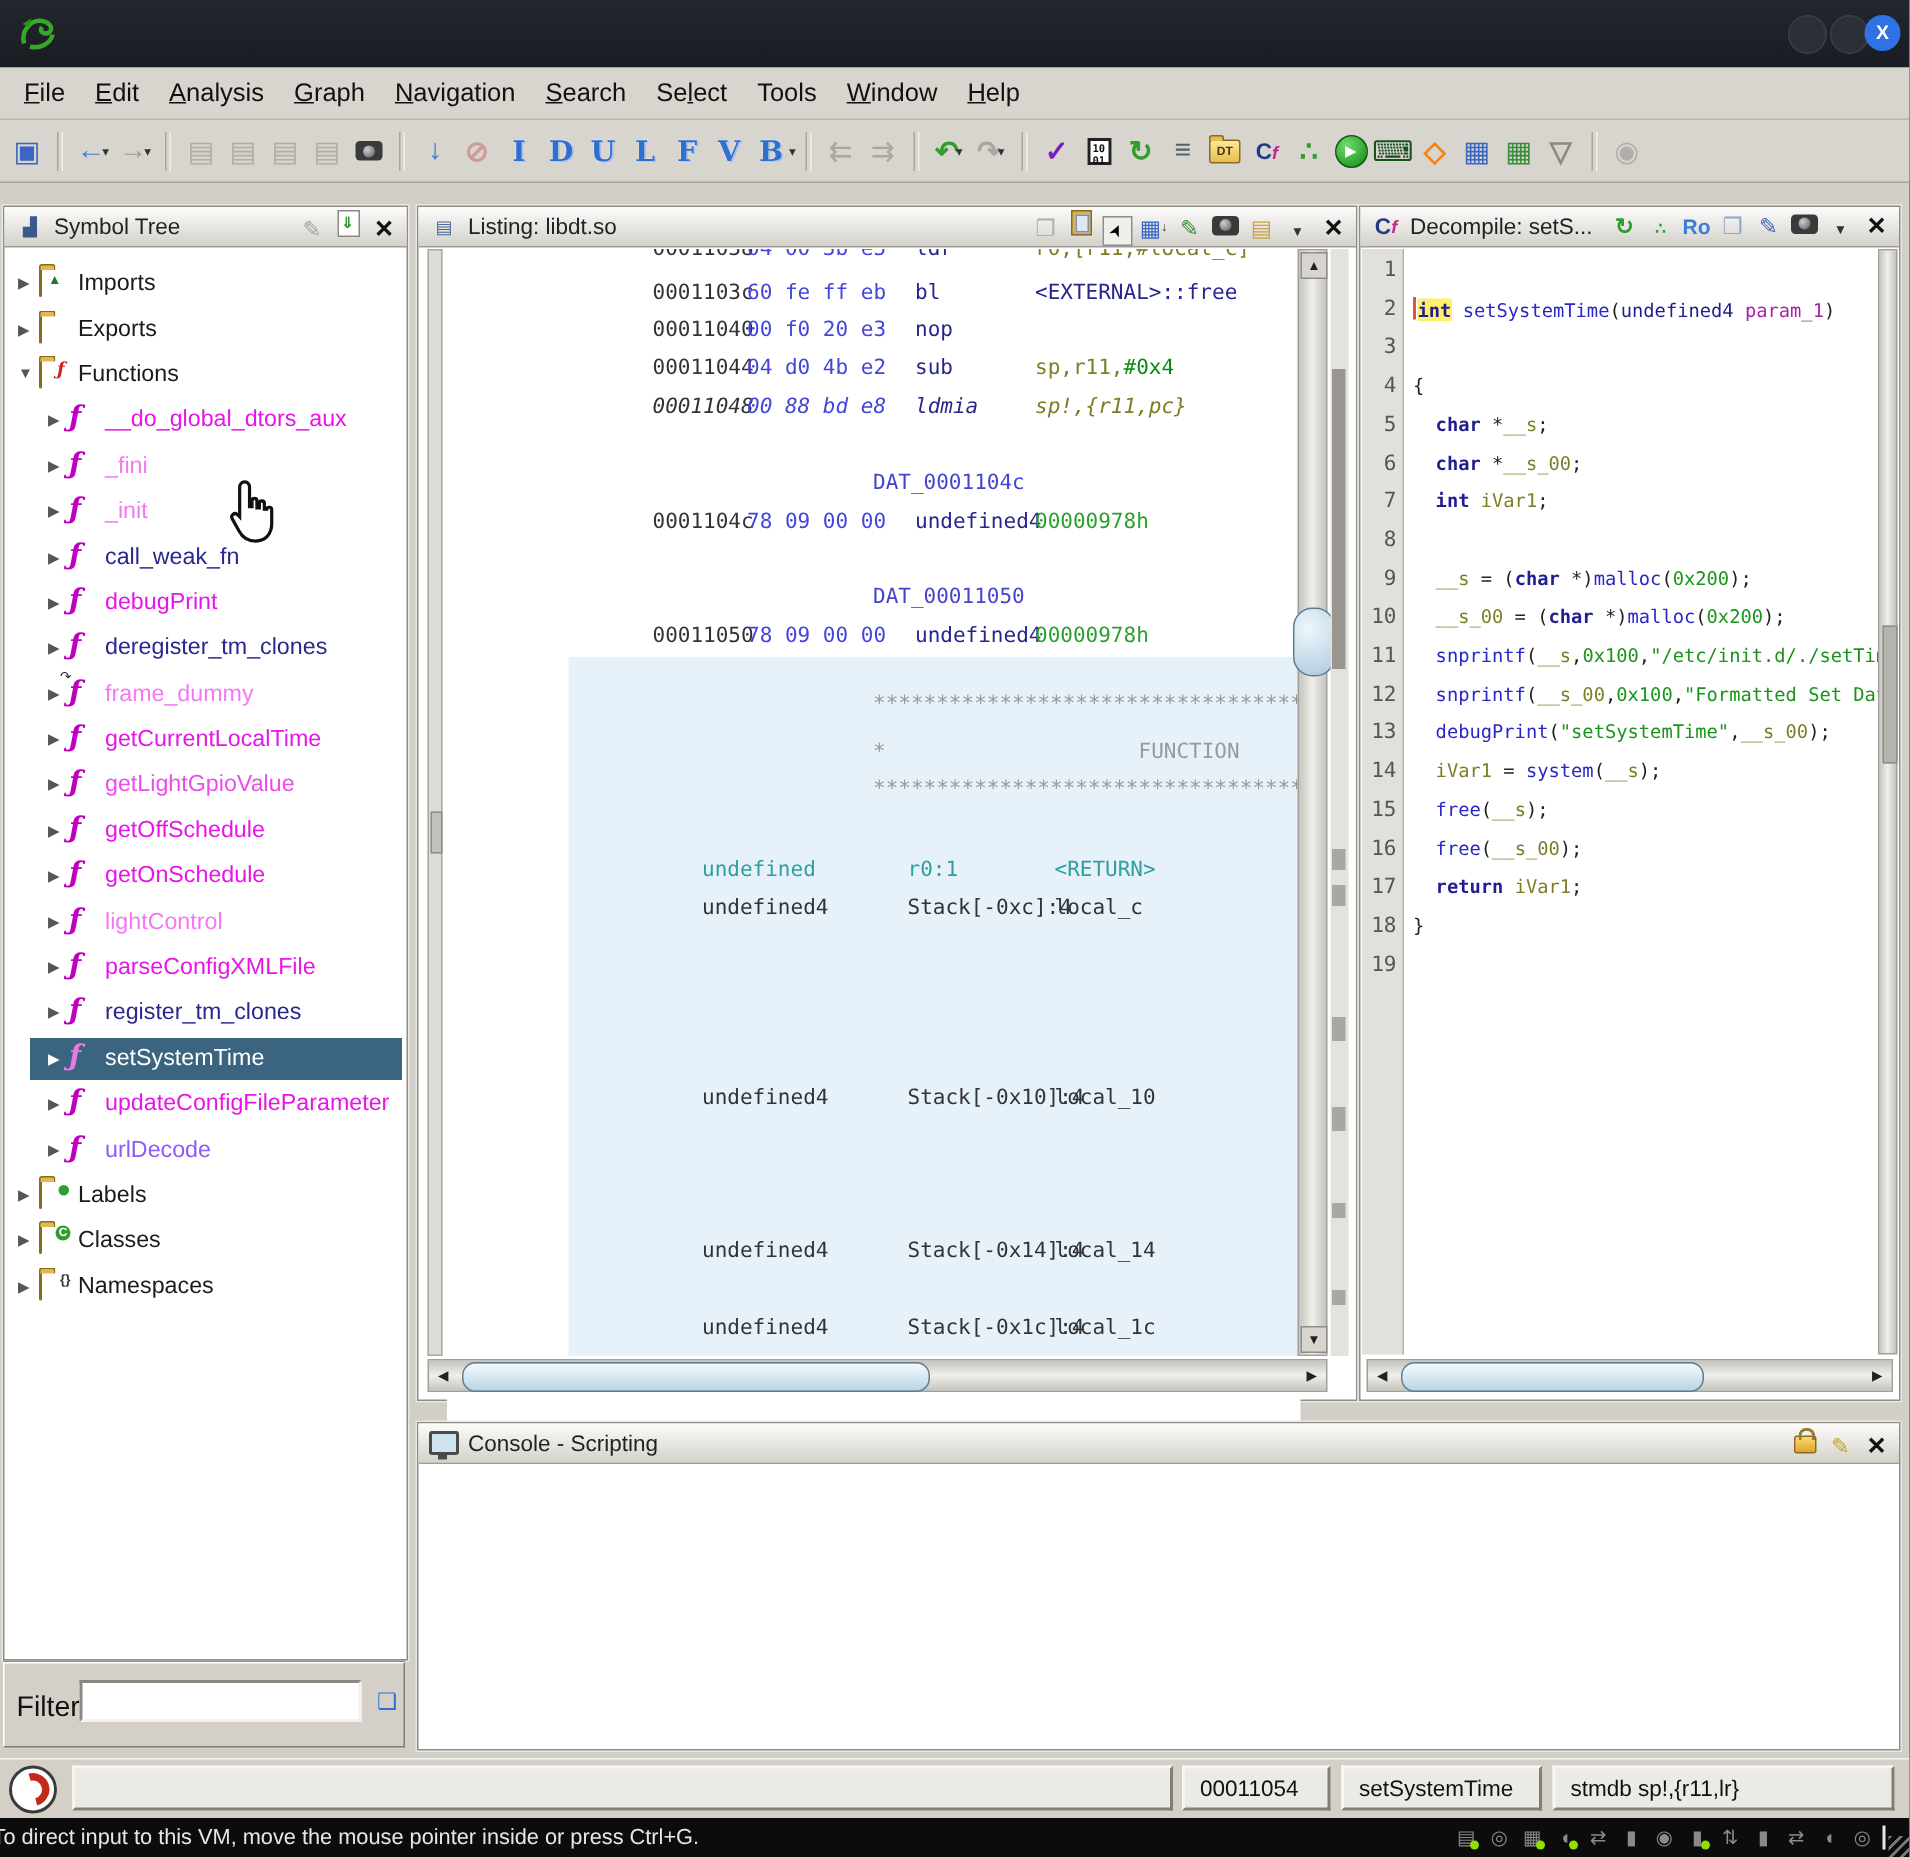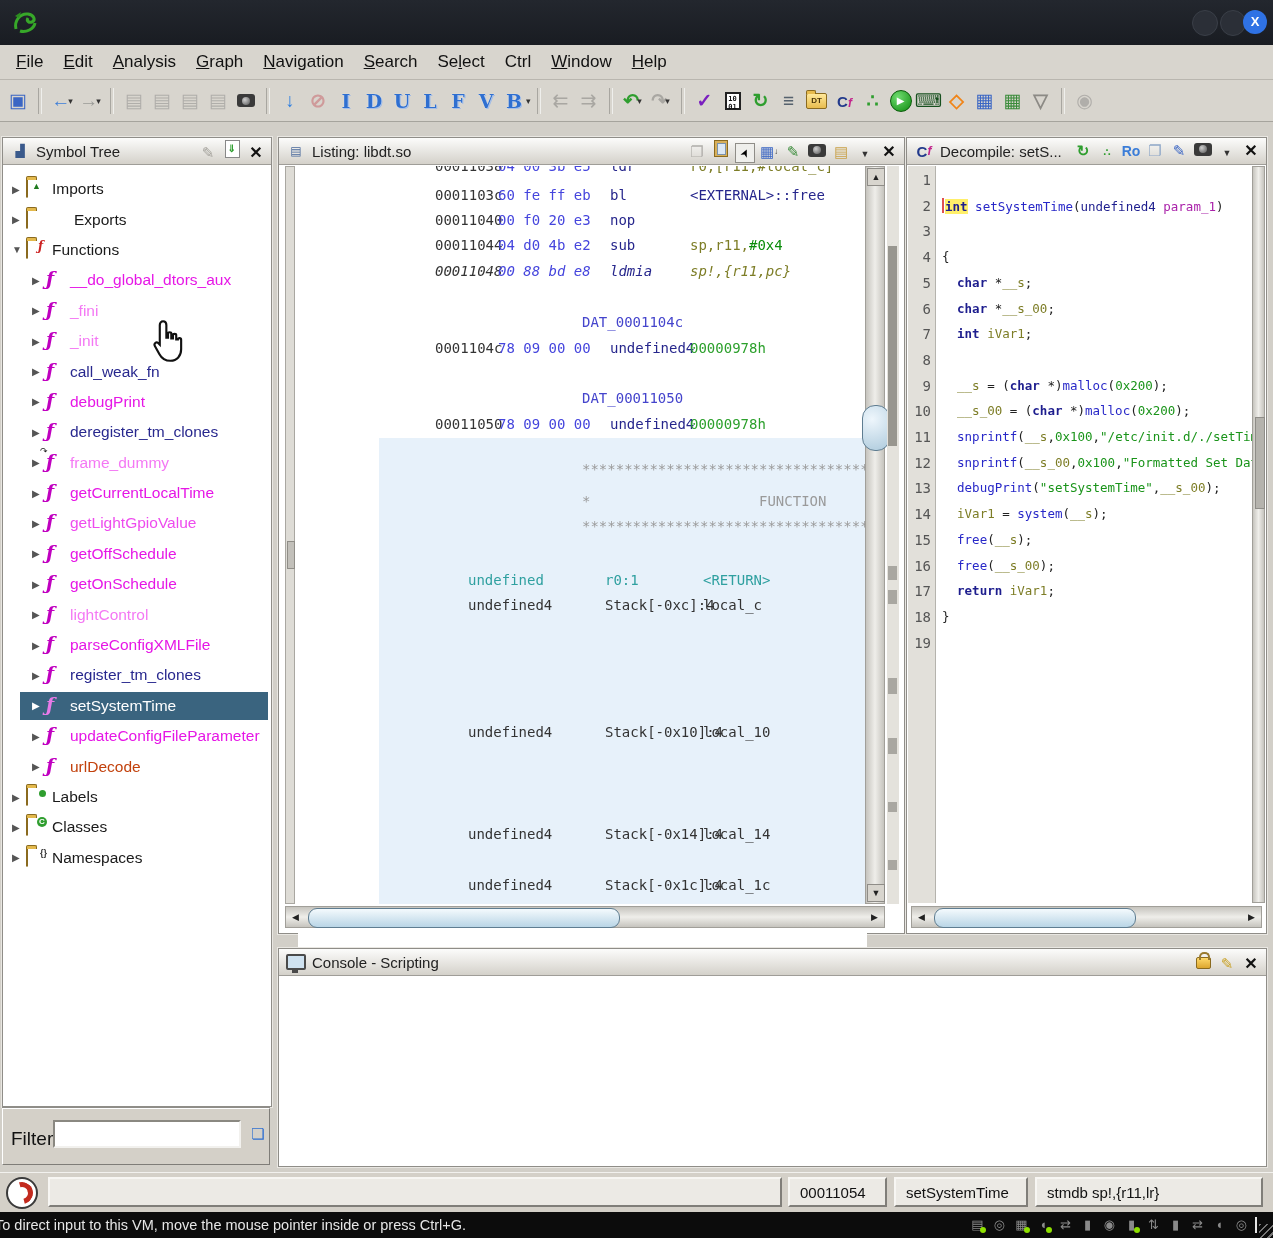--- a/index.html
+++ b/index.html
@@ -202,21 +202,21 @@
   </div>
 
   <div id="menubar" class="abs">
       <span class="menu-item"><u>F</u>ile</span>
       <span class="menu-item"><u>E</u>dit</span>
       <span class="menu-item"><u>A</u>nalysis</span>
       <span class="menu-item"><u>G</u>raph</span>
       <span class="menu-item"><u>N</u>avigation</span>
       <span class="menu-item"><u>S</u>earch</span>
       <span class="menu-item">Se<u>l</u>ect</span>
-      <span class="menu-item">Ctrl</span>
+      <span class="menu-item">Tools</span>
       <span class="menu-item"><u>W</u>indow</span>
       <span class="menu-item"><u>H</u>elp</span>
     </div>
 
   <div id="toolbar" class="abs">
       <span class="tb-btn">
         <span style="color:#3b66c4;">▣</span>
       </span>
       <span class="tb-sep"></span>
       <span class="tb-btn">
@@ -351,21 +351,21 @@
     </div>
     <div id="tree">
         <div class="tree-row">
           <span class="tree-arrow" style="left: 8px;">▶</span>
           <span class="tree-icon" style="left: 22px;"><span class="fold"><span class="ov" style="left:5px;top:1px;color:#1f7a1f;font-size:9px;">▲</span></span></span>
           <span class="tree-label" style="left: 48px; color: rgb(26, 26, 26);">Imports</span>
         </div>
         <div class="tree-row">
           <span class="tree-arrow" style="left: 8px;">▶</span>
           <span class="tree-icon" style="left: 22px;"><span class="fold"></span></span>
-          <span class="tree-label" style="left: 48px; color: rgb(26, 26, 26); margin-left: 22px;">Exports</span>
+          <span class="tree-label" style="left: 48px; color: rgb(26, 26, 26);">Exports</span>
         </div>
         <div class="tree-row">
           <span class="tree-arrow" style="left: 8px;">▼</span>
           <span class="tree-icon" style="left: 22px;"><span class="fold"><span class="ov" style="left:11px;top:-2px;color:#c22;font-family:'DejaVu Serif',serif;font-style:italic;font-size:12px;">ƒ</span></span></span>
           <span class="tree-label" style="left: 48px; color: rgb(26, 26, 26);">Functions</span>
         </div>
         <div class="tree-row">
           <span class="tree-arrow" style="left: 28px;">▶</span>
           <span class="tree-icon" style="left: 42px;"><span class="ficon">ƒ</span></span>
           <span class="tree-label" style="left: 66px; color: rgb(230, 22, 230);">__do_global_dtors_aux</span>
@@ -442,21 +442,21 @@
           <span class="tree-label" style="left: 66px; color: rgb(255, 255, 255);">setSystemTime</span>
         </div>
         <div class="tree-row">
           <span class="tree-arrow" style="left: 28px;">▶</span>
           <span class="tree-icon" style="left: 42px;"><span class="ficon">ƒ</span></span>
           <span class="tree-label" style="left: 66px; color: rgb(230, 22, 230);">updateConfigFileParameter</span>
         </div>
         <div class="tree-row">
           <span class="tree-arrow" style="left: 28px;">▶</span>
           <span class="tree-icon" style="left: 42px;"><span class="ficon">ƒ</span></span>
-          <span class="tree-label" style="left: 66px; color: #c2410c; text-align: right;">urlDecode</span>
+          <span class="tree-label" style="left: 66px; color: #8b5cf6; text-align: right;">urlDecode</span>
         </div>
         <div class="tree-row">
           <span class="tree-arrow" style="left: 8px;">▶</span>
           <span class="tree-icon" style="left: 22px;"><span class="fold"><span class="ov" style="left:12px;top:2px;width:7px;height:7px;border-radius:50%;background:#2f9e2f;"></span></span></span>
           <span class="tree-label" style="left: 48px; color: rgb(26, 26, 26);">Labels</span>
         </div>
         <div class="tree-row">
           <span class="tree-arrow" style="left: 8px;">▶</span>
           <span class="tree-icon" style="left: 22px;"><span class="fold"><span class="ov" style="left:10px;top:-1px;width:10px;height:10px;border-radius:50%;background:#2f9e2f;color:#fff;font-size:8px;text-align:center;line-height:10px;">C</span></span></span>
           <span class="tree-label" style="left: 48px; color: rgb(26, 26, 26);">Classes</span>

